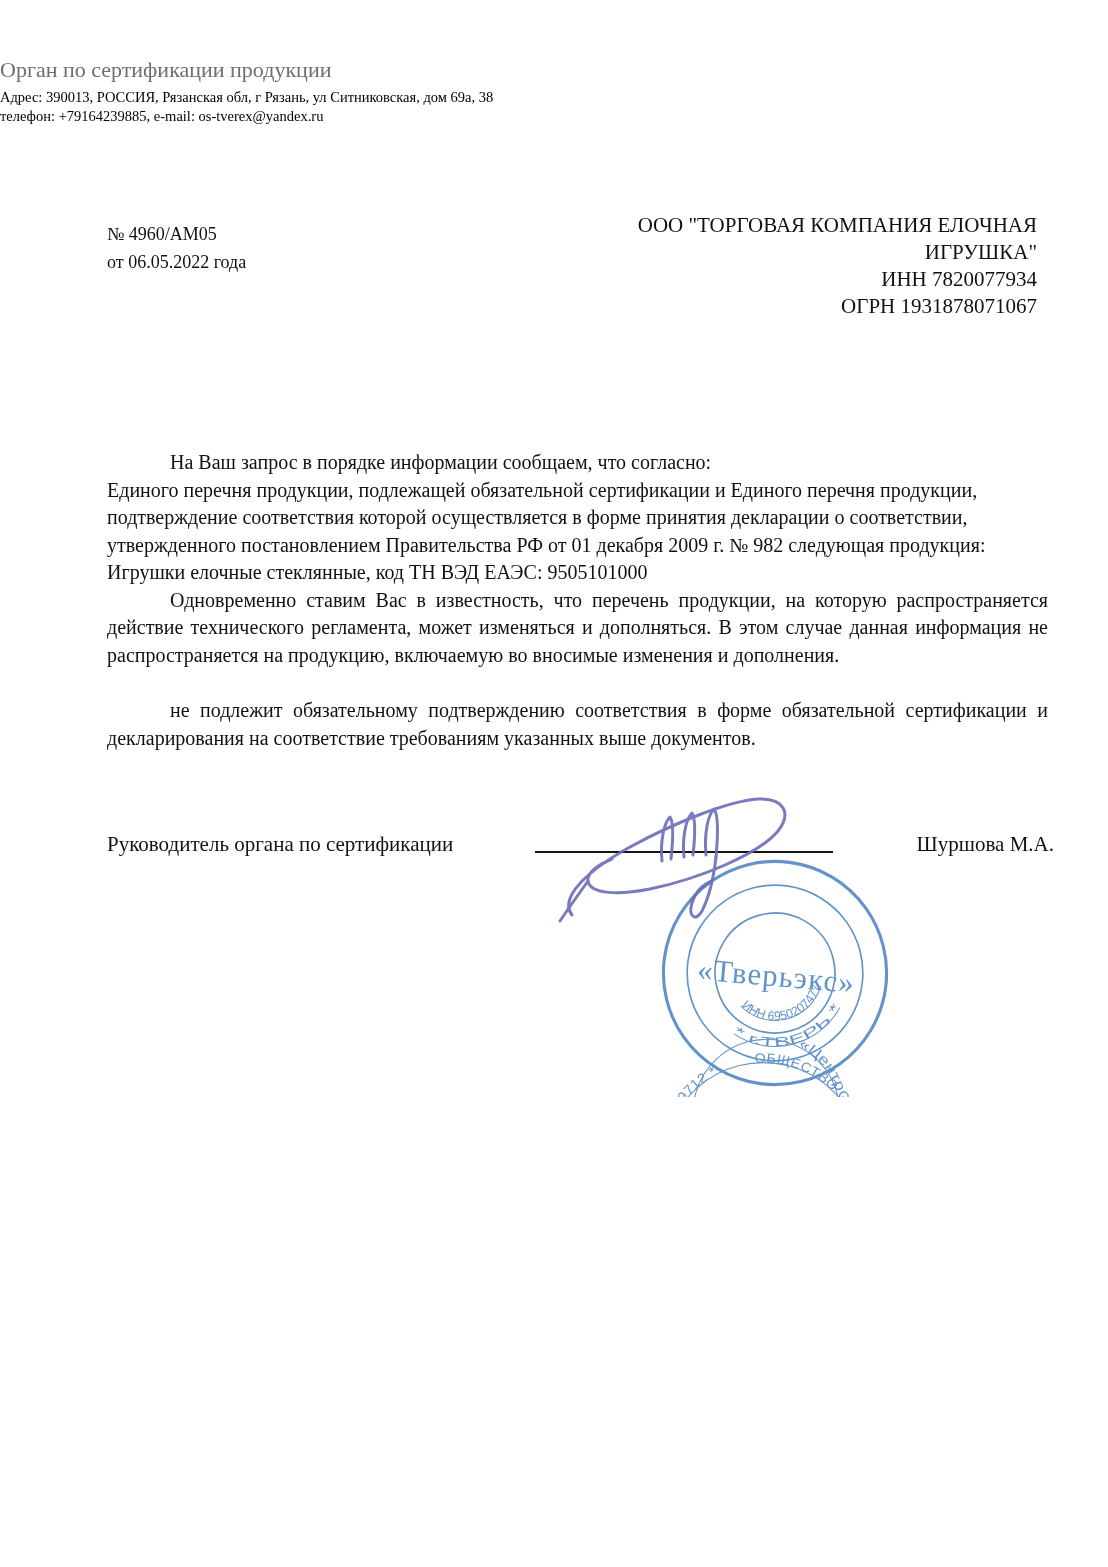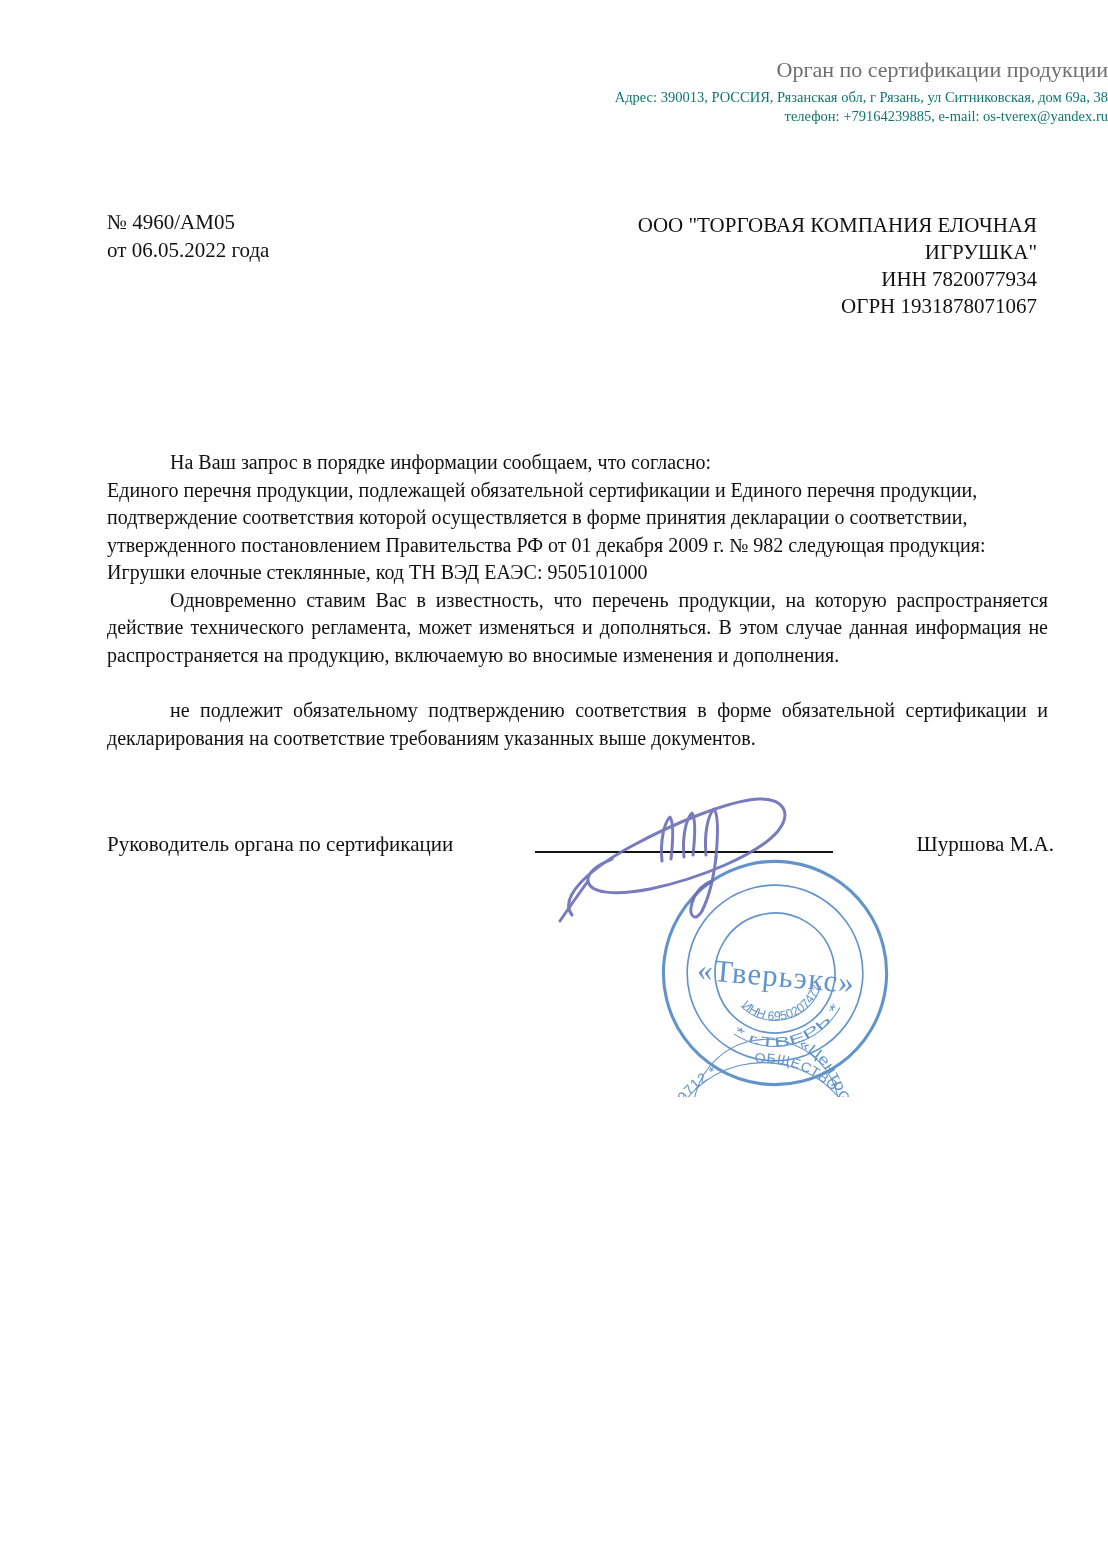--- a/index.html
+++ b/index.html
@@ -8,29 +8,29 @@
     width:1108px;height:1567px;
     margin:0 auto;
     background:#ffffff;
     font-family:"Liberation Serif","DejaVu Serif",serif;
     color:#111111;
     overflow:hidden;
   }
   
   .letterhead{
     position:absolute;top:55px;left:0;width:100%;
-    text-align:right;color:#6e6e6e;
+    text-align:left;color:#6e6e6e;
   }
   .lh-big{font-size:22px;line-height:29px;}
-  .lh-small{font-size:14.5px;line-height:19px;color:#0f766e;margin-left:20px;}
+  .lh-small{font-size:14.5px;line-height:19px;color:#000000;}
   .lh-small.first{margin-top:4px;}
   
   .ref-block{
-    position:absolute;top:208px;left:107px;
-    font-size:21px;line-height:28px;color:#111;
+    position:absolute;top:220px;left:107px;
+    font-size:18px;line-height:28px;color:#111;
   }
   .recipient{
     position:absolute;top:212px;right:71px;width:508px;
     text-align:right;font-size:21px;line-height:27px;color:#111;
   }
   
   .body-text{
     position:absolute;top:449px;left:107px;width:941px;
     font-size:20px;line-height:27.5px;color:#111;
   }

